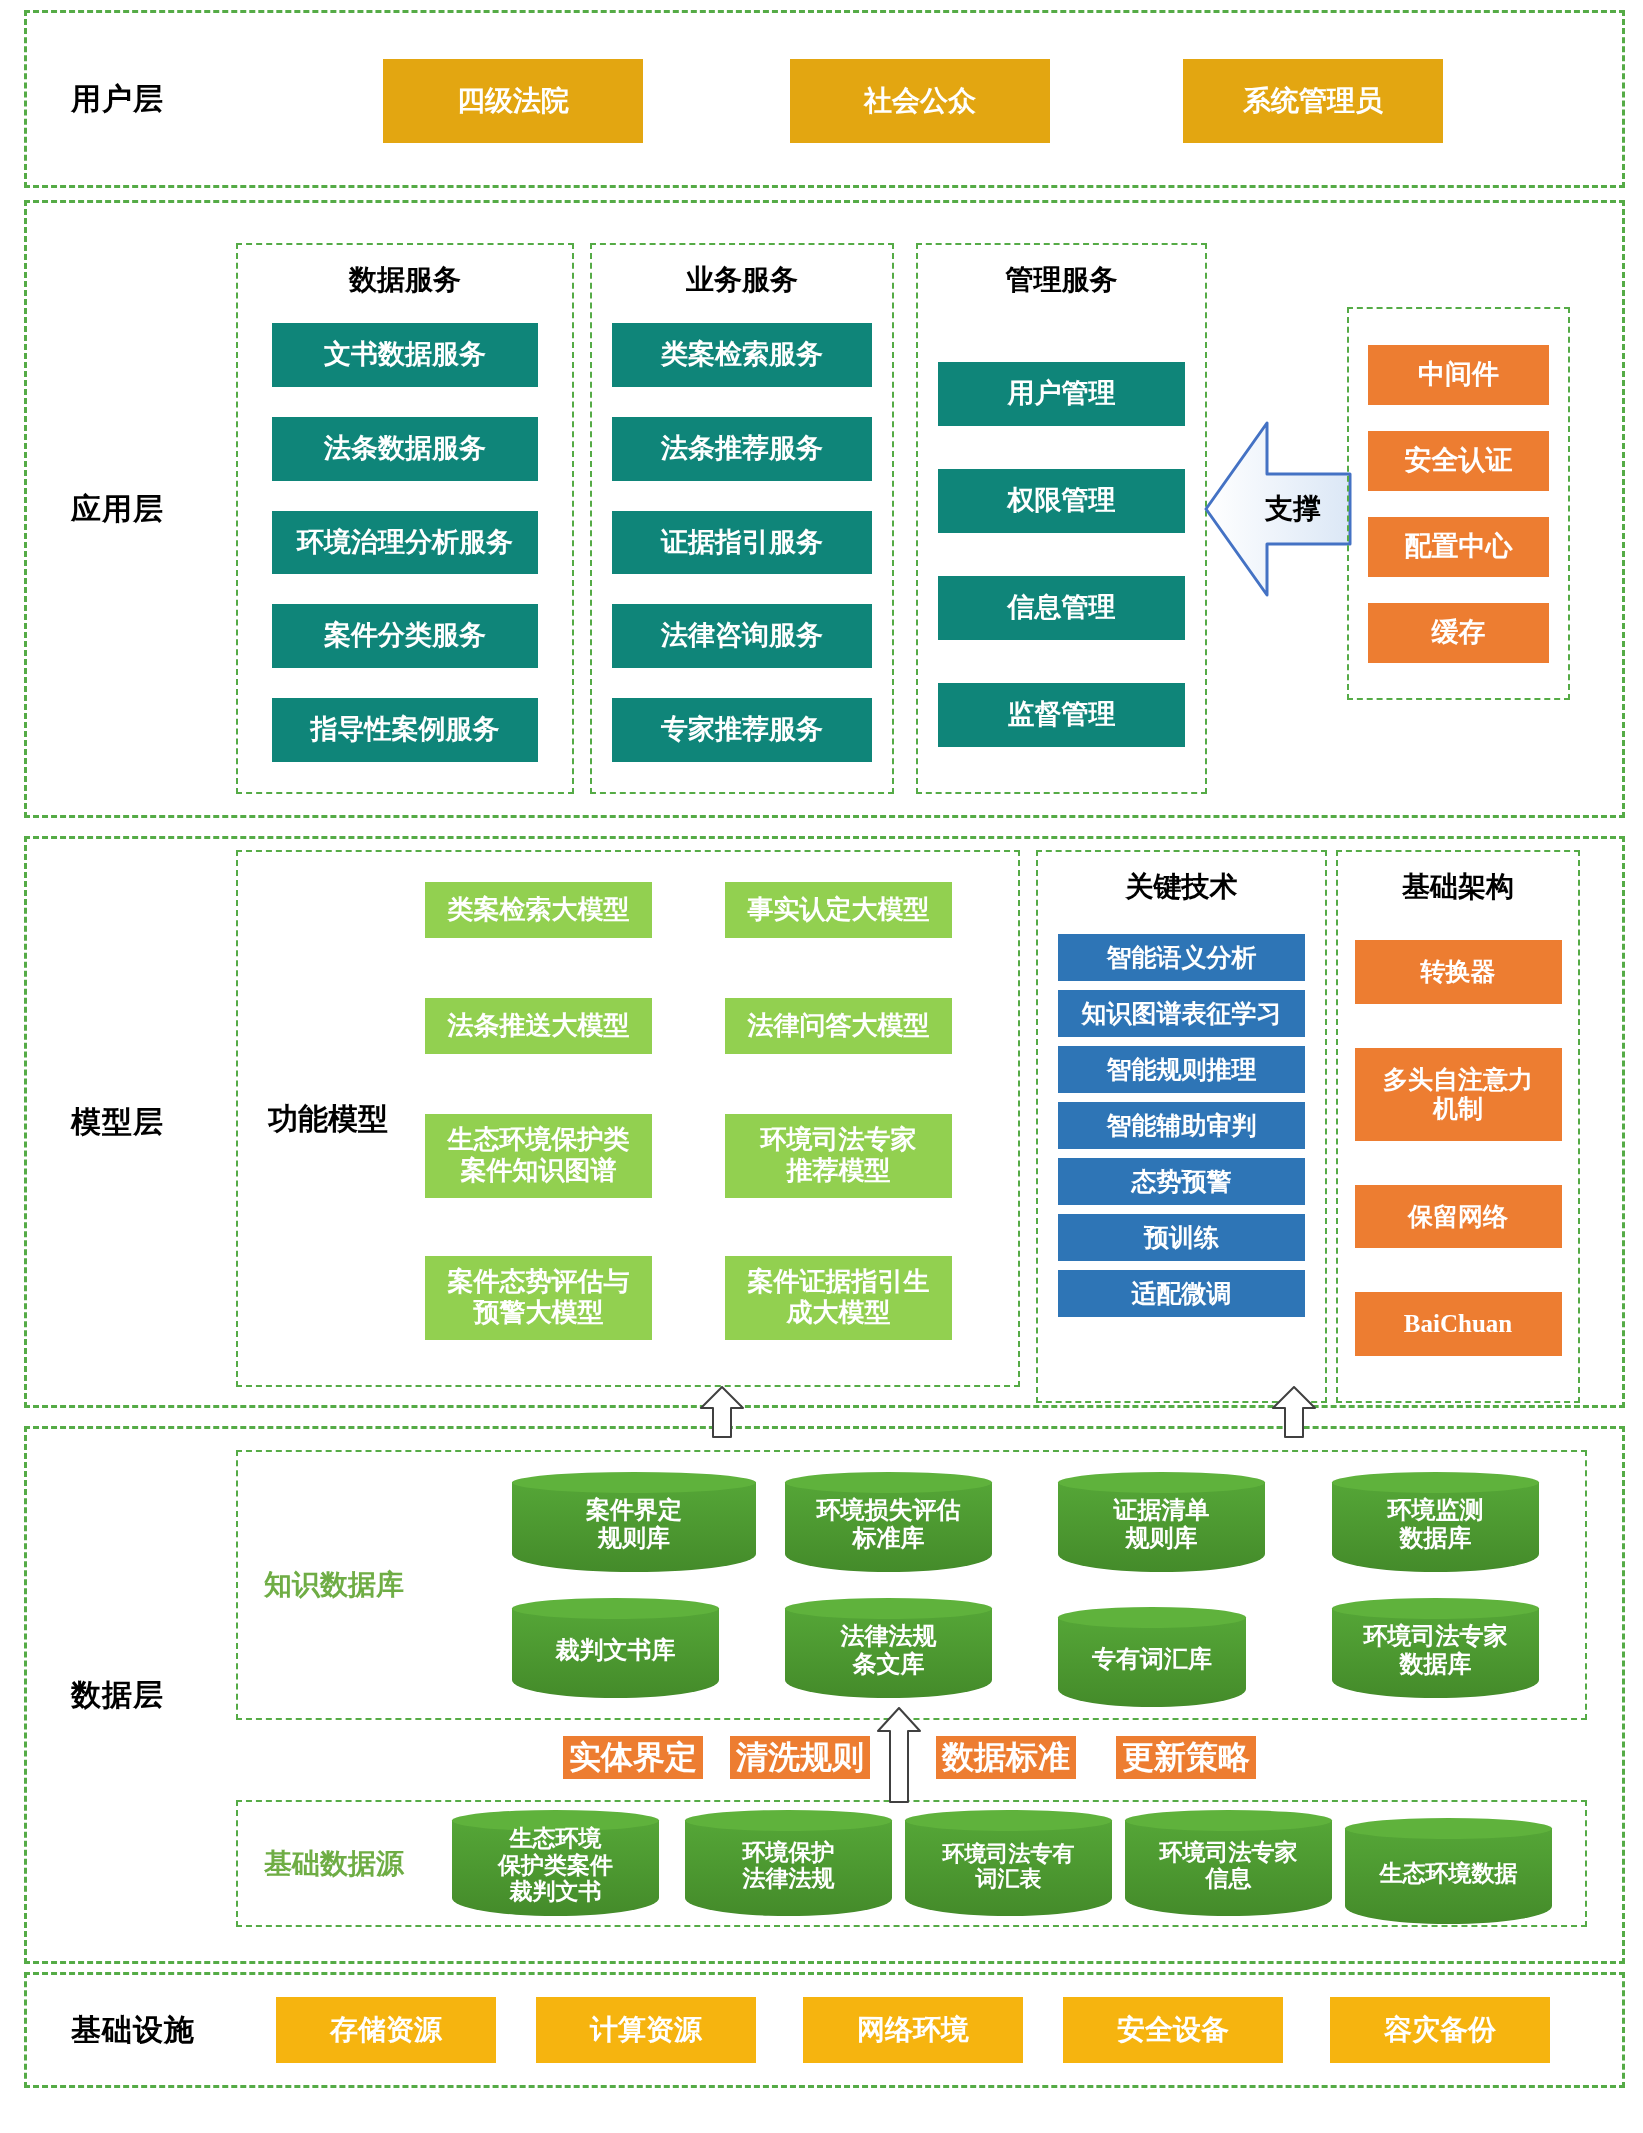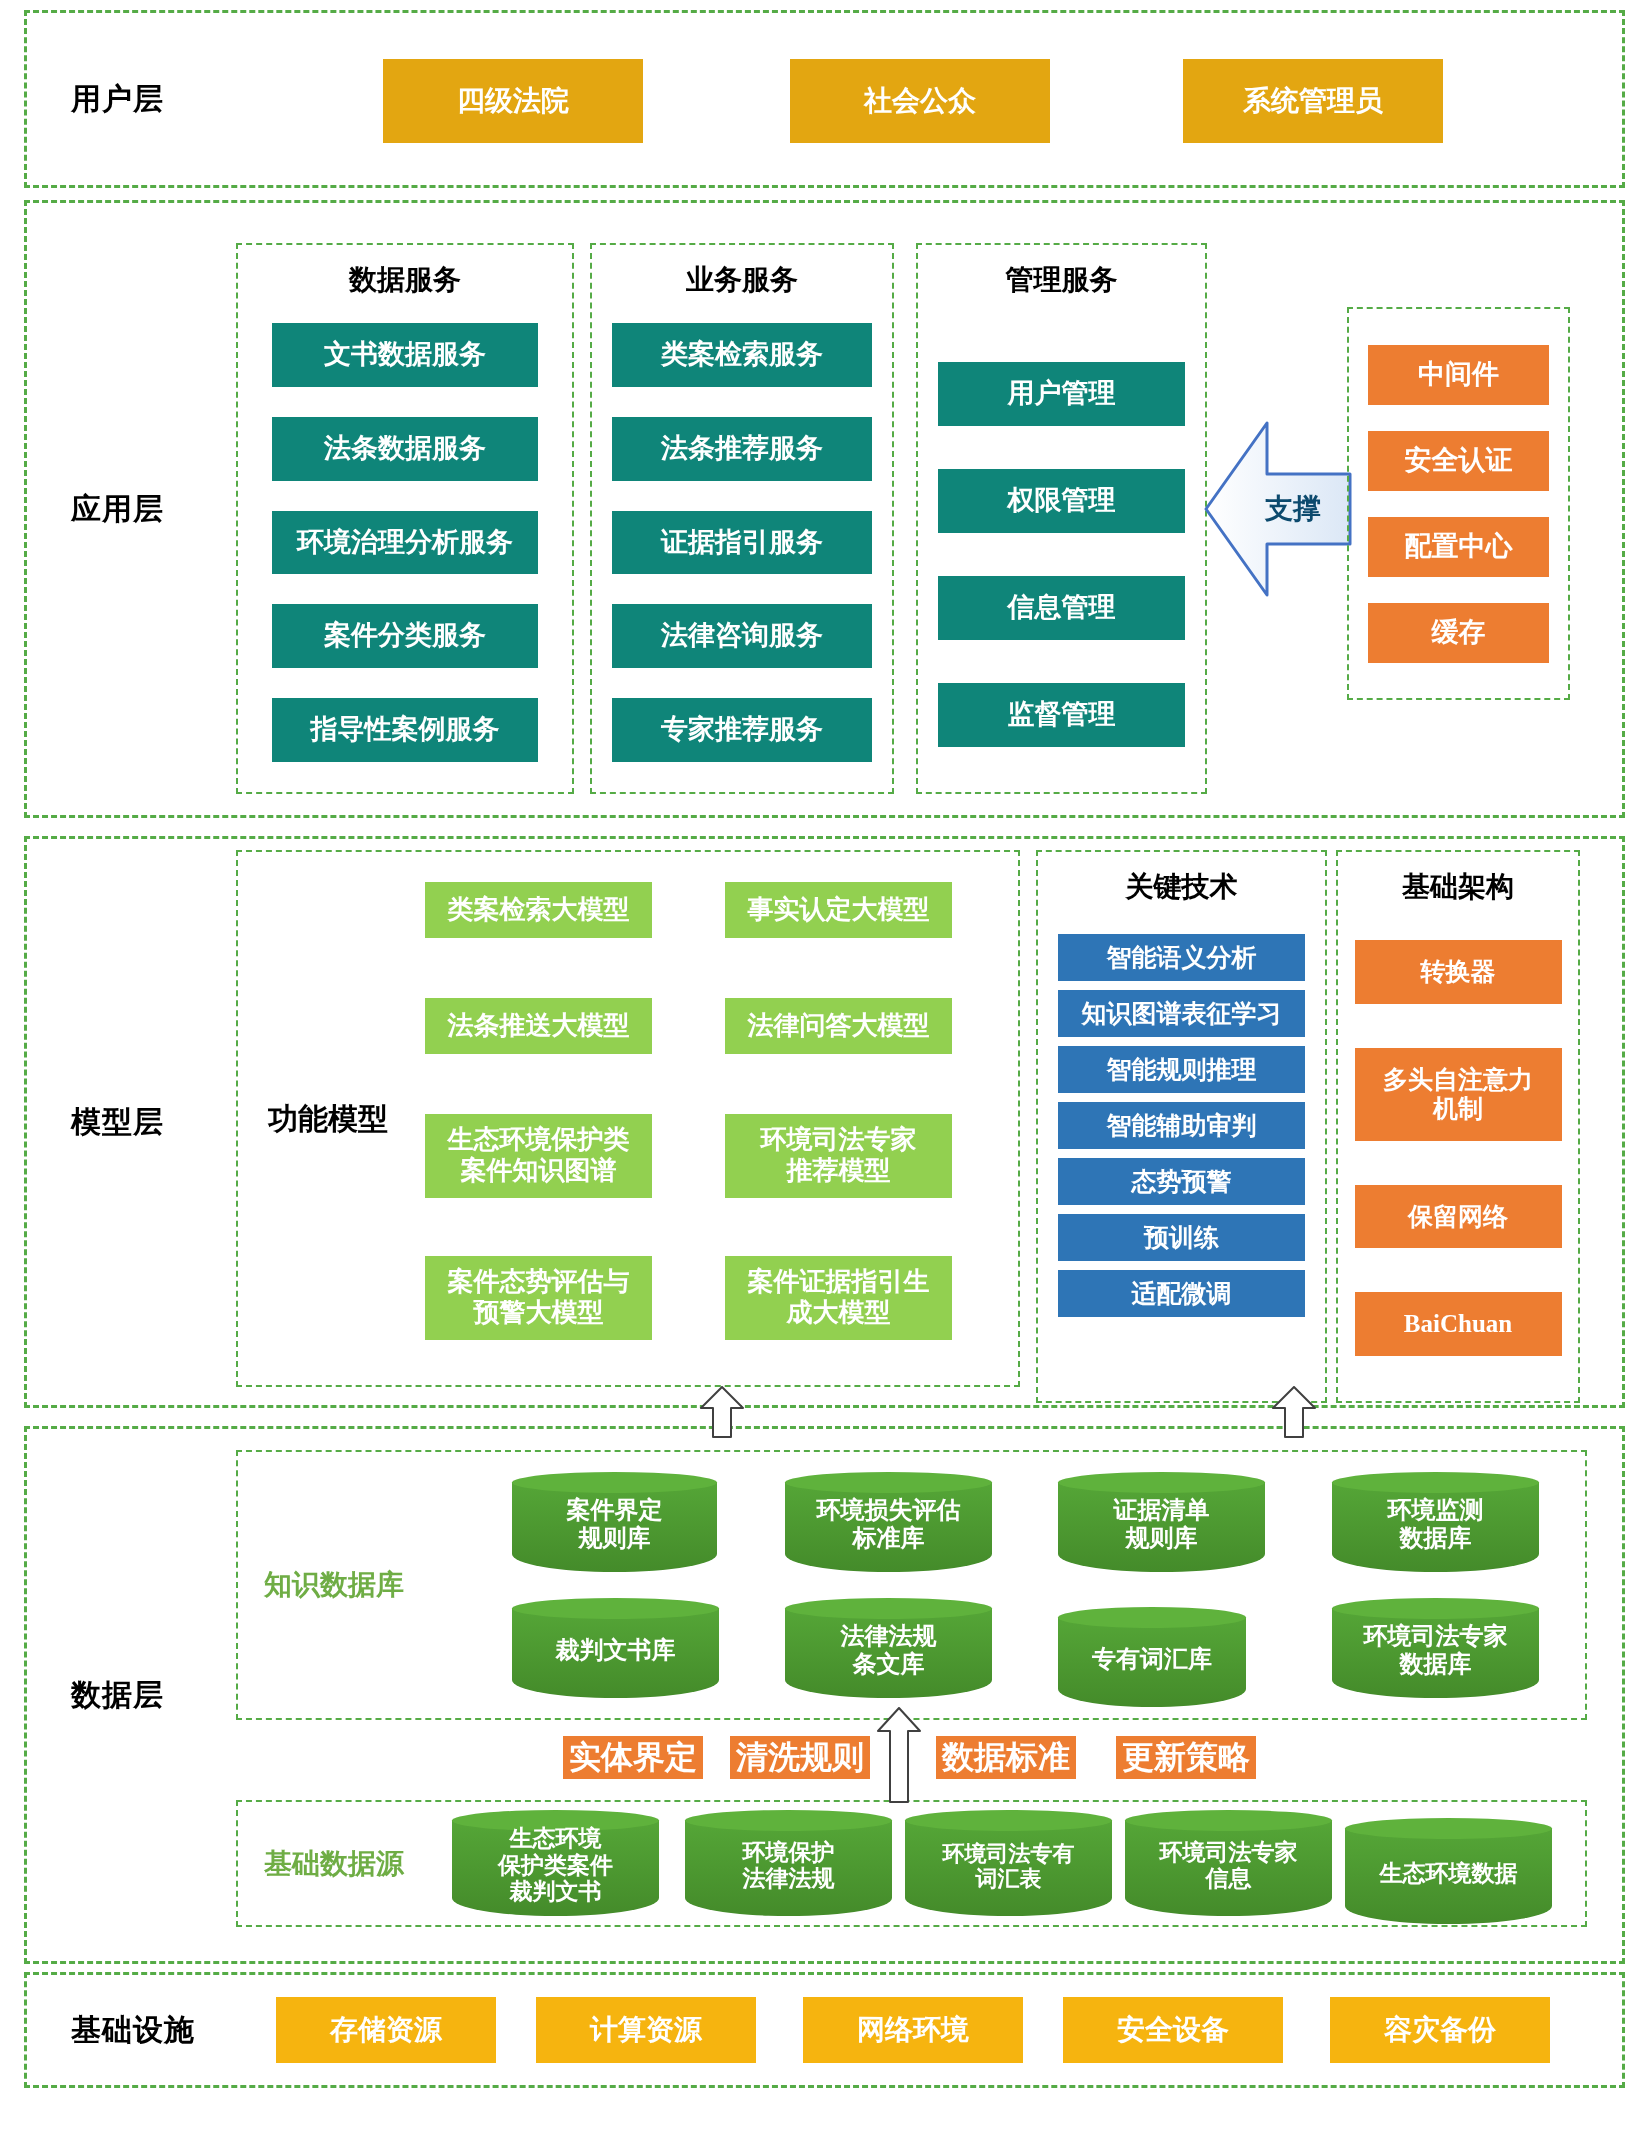--- a/index.html
+++ b/index.html
@@ -40,21 +40,21 @@
   .fm-box{position:absolute;width:227px;font-size:26px;padding:0 16px;box-sizing:border-box;}
   .g-kt .kt{width:247px;height:47px;font-size:25px;margin-bottom:9px;}
   .g-kt .grp-title{margin-bottom:28px;}
   .g-arch .grp-title{margin-bottom:34px;}
   .arch{width:207px;min-height:62px;font-size:25px;margin-bottom:44px;padding:17px 6px;box-sizing:border-box;}
 
   
   .support-arrow{position:absolute;}
   .support-label{
     position:absolute;left:30px;right:0;top:50%;transform:translateY(-50%);
-    text-align:center;font-size:28px;font-weight:bold;color:#0c4a6e;z-index:2;
+    text-align:center;font-size:28px;font-weight:bold;color:#000000;z-index:2;
   }
 
   
   .db-group{position:absolute;border:2px dashed #55ab46;}
   .db-group-label{
     position:absolute;left:26px;top:50%;transform:translateY(-50%);
     font-size:28px;font-weight:bold;color:#6fad45;white-space:nowrap;
   }
   .cyl{position:absolute;}
   .cyl::before{
@@ -186,21 +186,21 @@
     <polygon points="22,1 1,22 13,22 13,51 31,51 31,22 43,22" fill="#ffffff" stroke="#404040" stroke-width="2" stroke-linejoin="round"></polygon>
   </svg>
 </div>
 
 <section class="layer" style="left:24px;top:1426px;width:1595px;height:532px">
   <div class="layer-label">数据层</div>
 
   <div class="db-group" style="left:209px;top:21px;width:1347px;height:266px">
     <div class="db-group-label">知识数据库</div>
 
-    <div class="cyl" style="left:274px;top:20px;width:205px;height:100px">
+    <div class="cyl" style="left:274px;top:20px;width:244px;height:100px">
       <span class="cyl-label">案件界定
 规则库</span>
       </div>
     <div class="cyl" style="left:547px;top:20px;width:207px;height:100px">
       <span class="cyl-label">环境损失评估
 标准库</span>
       </div>
     <div class="cyl" style="left:820px;top:20px;width:207px;height:100px">
       <span class="cyl-label">证据清单
 规则库</span>

